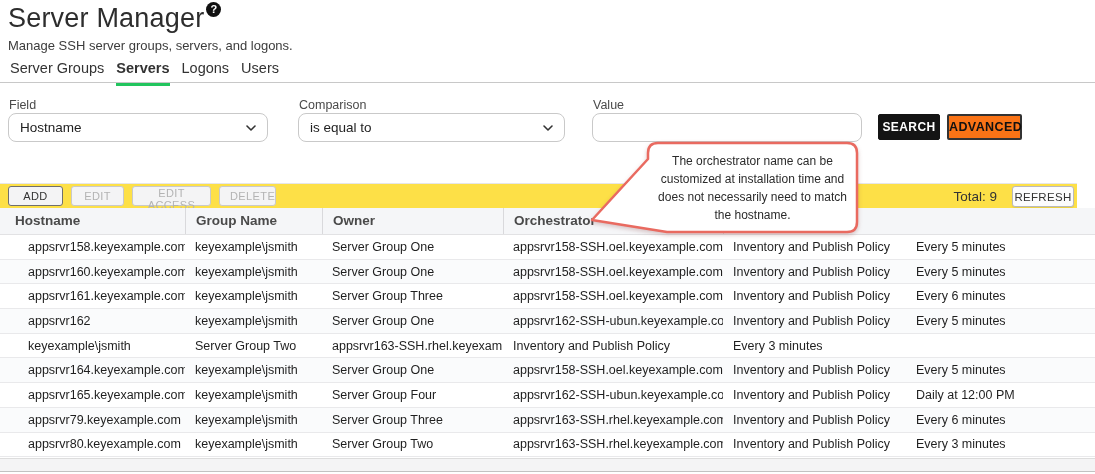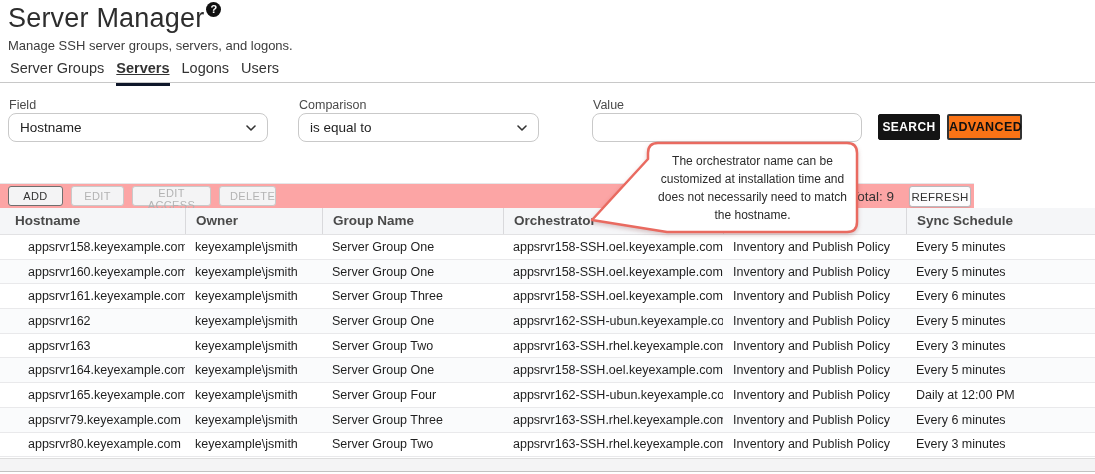--- a/index.html
+++ b/index.html
@@ -30,22 +30,21 @@
   }
 
   
   .tabs {
     position: absolute; left: 10px; top: 60px;
     display: flex; gap: 12px; font-size: 14.5px; color: #333;
   }
   .tab { padding-bottom: 7px; cursor: pointer; }
   .tab.active {
     font-weight: bold;
-    border-bottom: 3px solid #0f172a;
-    text-decoration: underline;
+    border-bottom: 3px solid #22c55e;
   }
   .tabs-divider {
     position: absolute; left: 0; top: 82px;
     width: 1095px; height: 1px; background: #c8c8c8;
   }
 
   
   .form-label {
     position: absolute; top: 98px;
     font-size: 12.5px; color: #4a4a4a;
@@ -54,21 +53,21 @@
   .lbl-comparison { left: 299px; }
   .lbl-value { left: 593px; }
 
   .control {
     position: absolute; top: 113px; height: 29px;
     border: 1px solid #c9c9c9; border-radius: 8px;
     background: #fff; font-size: 13.5px; color: #222;
     line-height: 27px; padding: 0 26px 0 11px;
   }
   .ctl-field { left: 8px; width: 260px; }
-  .ctl-comparison { left: 298px; width: 241px; }
+  .ctl-comparison { left: 298px; width: 267px; }
   .ctl-value { left: 592px; width: 270px; padding-right: 11px; }
   .ctl-value input {
     width: 100%; height: 100%; border: none; outline: none;
     font-size: 13.5px; font-family: "Liberation Sans", sans-serif;
     background: transparent;
   }
   .chevron {
     position: absolute; right: 10px; top: 8px; width: 12px; height: 12px;
   }
 
@@ -80,22 +79,22 @@
   }
   .btn-advanced {
     position: absolute; left: 947px; top: 114px; width: 75px; height: 26px;
     background: #f97316; color: #111; border: 2px solid #333;
     font-size: 12.5px; font-weight: 600; letter-spacing: 0.4px;
     font-family: "Liberation Sans", sans-serif; border-radius: 2px; cursor: pointer;
   }
 
   
   .toolbar {
-    position: absolute; left: 0; top: 183px; width: 974px; height: 25px;
-    background: #fca5a5; border-top: 1px solid #e6e6e8;
+    position: absolute; left: 0; top: 183px; width: 1077px; height: 25px;
+    background: #fde047; border-top: 1px solid #e6e6e8;
   }
   .tb-btn {
     position: absolute; top: 2px; height: 20px;
     border: 1px solid #6f6f6f; border-radius: 3px;
     background: #f4f4f5; color: #333;
     font-size: 11px; letter-spacing: 0.4px;
     font-family: "Liberation Sans", sans-serif; cursor: pointer;
     padding: 0 10px;
   }
   .tb-btn:disabled, .tb-btn.disabled {
@@ -211,25 +210,24 @@
   <button class="tb-btn tb-add">ADD</button>
   <button class="tb-btn tb-edit disabled" disabled="">EDIT</button>
   <button class="tb-btn tb-editaccess disabled" disabled="">EDIT ACCESS</button>
   <button class="tb-btn tb-delete disabled" disabled="">DELETE</button>
   <span class="total-label">Total: 9</span>
   <button class="btn-refresh">REFRESH</button>
 </div>
 
 <div class="table-header grid-row">
   <div class="cell">Hostname</div>
+  <div class="cell">Group Name</div>
   <div class="cell">Owner</div>
-  <div class="cell">Group Name</div>
   <div class="cell">Orchestrator</div>
   <div class="cell"></div>
-  <div class="cell">Sync Schedule</div>
 </div>
 
 <div class="table-body">
     <div class="row grid-row">
       <div class="cell">appsrvr158.keyexample.com</div>
       <div class="cell">keyexample\jsmith</div>
       <div class="cell">Server Group One</div>
       <div class="cell">appsrvr158-SSH.oel.keyexample.com</div>
       <div class="cell">Inventory and Publish Policy</div>
       <div class="cell">Every 5 minutes</div>
@@ -252,21 +250,20 @@
     </div>
     <div class="row grid-row">
       <div class="cell">appsrvr162</div>
       <div class="cell">keyexample\jsmith</div>
       <div class="cell">Server Group One</div>
       <div class="cell">appsrvr162-SSH-ubun.keyexample.com</div>
       <div class="cell">Inventory and Publish Policy</div>
       <div class="cell">Every 5 minutes</div>
     </div>
     <div class="row grid-row">
-      <div class="cell">appsrvr163</div>
       <div class="cell">keyexample\jsmith</div>
       <div class="cell">Server Group Two</div>
       <div class="cell">appsrvr163-SSH.rhel.keyexample.com</div>
       <div class="cell">Inventory and Publish Policy</div>
       <div class="cell">Every 3 minutes</div>
     </div>
     <div class="row grid-row">
       <div class="cell">appsrvr164.keyexample.com</div>
       <div class="cell">keyexample\jsmith</div>
       <div class="cell">Server Group One</div>

